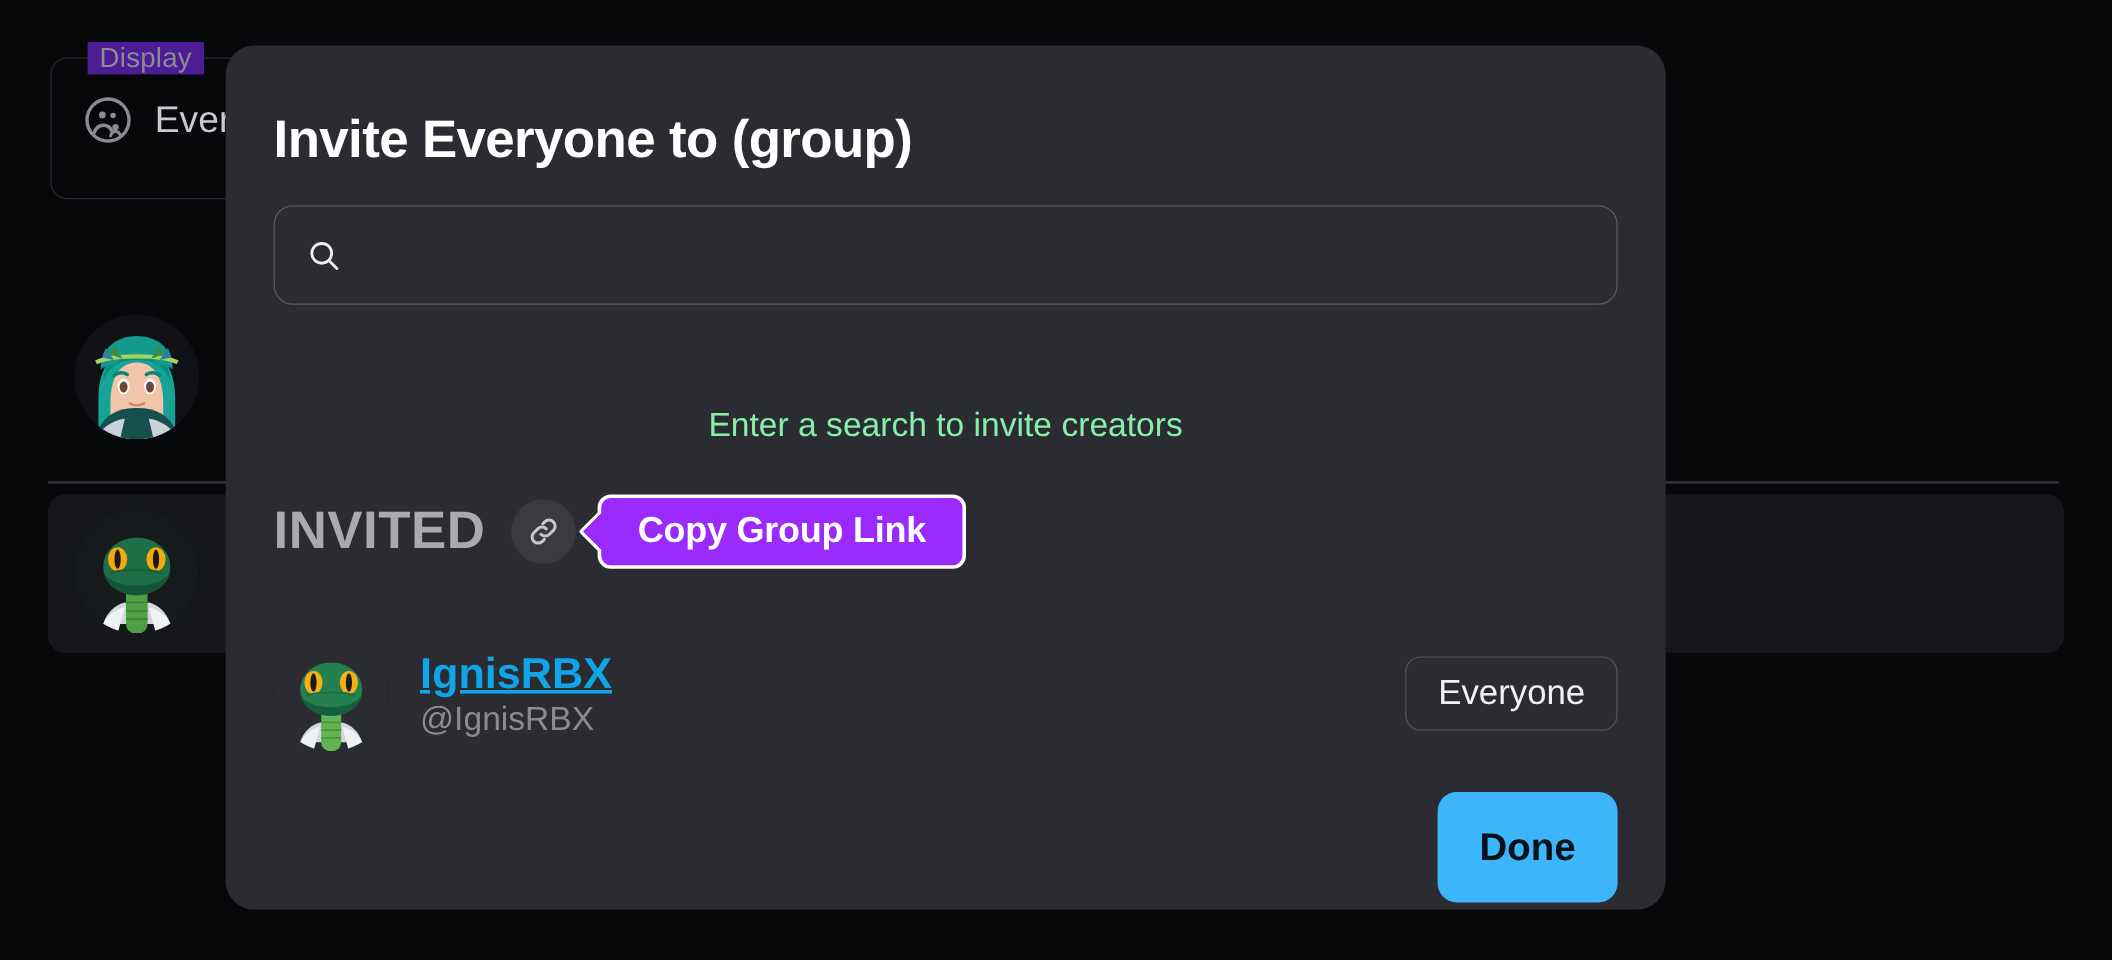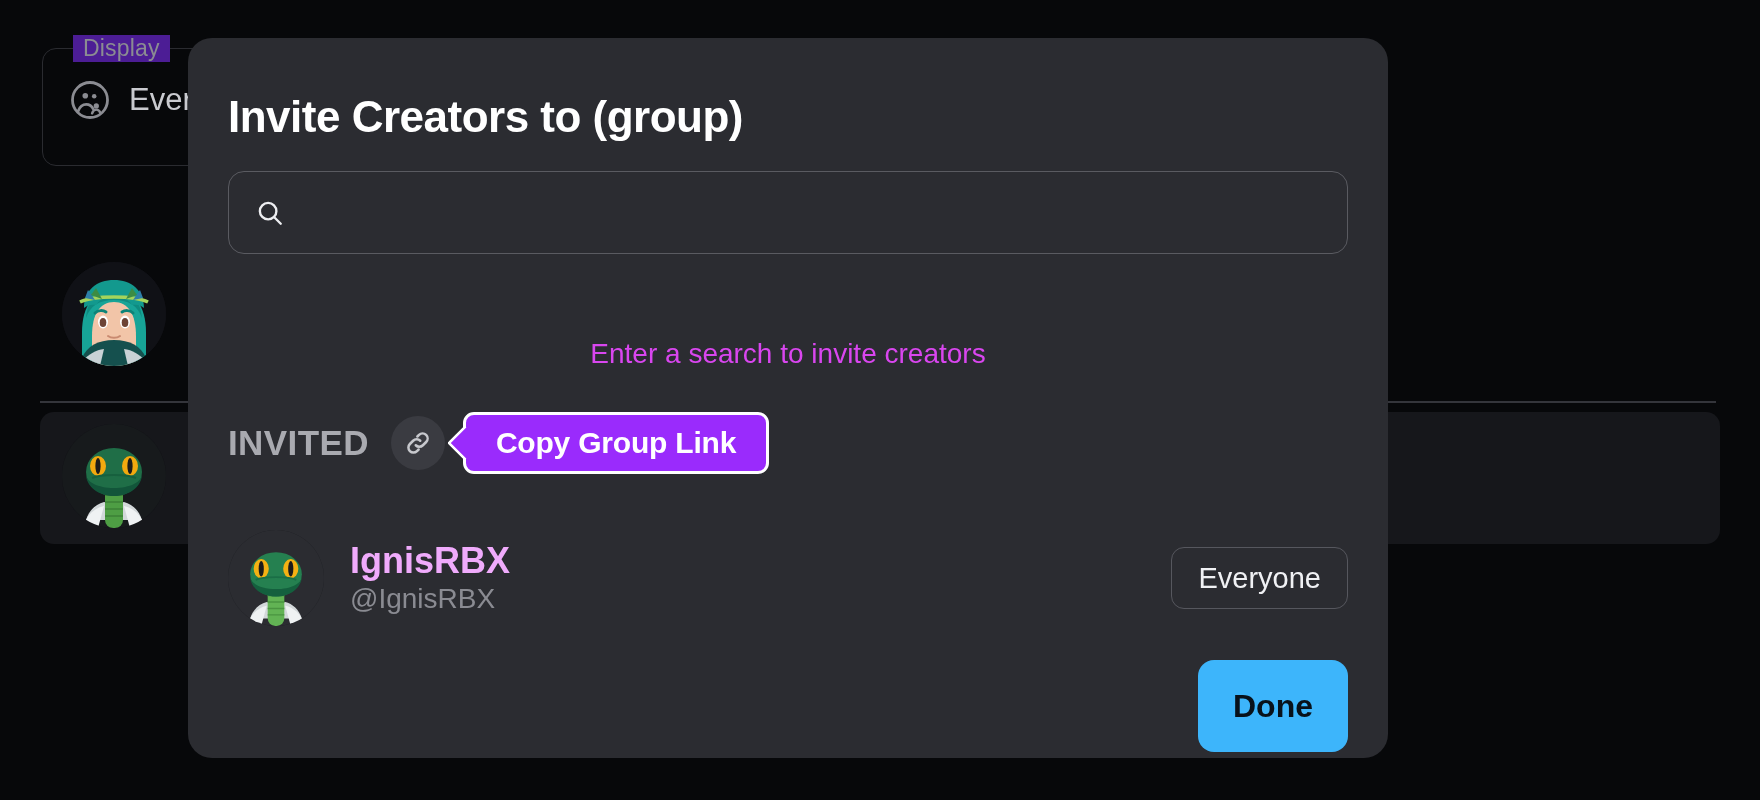--- a/index.html
+++ b/index.html
@@ -137,35 +137,35 @@
     height: 100%;
   }
   .search-input::placeholder { color: #6E6F77; }
 
   .empty-hint {
     position: absolute;
     left: 0;
     top: 300px;
     width: 1200px;
     text-align: center;
-    color: #d946ef;
+    color: #86efac;
     font-size: 28px;
   }
 
   .invited-row {
     position: absolute;
     left: 40px;
     top: 373px;
     display: flex;
     align-items: center;
     height: 64px;
   }
   .invited-label {
     color: #A9AAB0;
-    font-size: 35px;
+    font-size: 44px;
     font-weight: bold;
     letter-spacing: 0.4px;
   }
   .link-button {
     margin-left: 22px;
     width: 54px;
     height: 54px;
     border-radius: 50%;
     background: #3A3B41;
     border: none;
@@ -229,24 +229,25 @@
     flex: none;
   }
   .member-names {
     margin-left: 26px;
     display: flex;
     flex-direction: column;
     justify-content: center;
     gap: 2px;
   }
   .member-display {
-    color: #f0abfc;
+    color: #0ea5e9;
     font-size: 36px;
     font-weight: bold;
     line-height: 1.12;
+    text-decoration: underline;
   }
   .member-handle {
     color: #8A8B92;
     font-size: 28px;
     line-height: 1.12;
   }
   .uninvite-button {
     margin-left: auto;
     padding: 0 26px;
     height: 62px;
@@ -350,21 +351,21 @@
         <ellipse cx="68" cy="42" rx="8" ry="10" fill="#F2A90F"></ellipse>
         <ellipse cx="36" cy="42" rx="2.6" ry="8" fill="#1B1B1B"></ellipse>
         <ellipse cx="68" cy="42" rx="2.6" ry="8" fill="#1B1B1B"></ellipse>
         <path d="M30 54c8-4 36-4 44 0" stroke="#17603E" stroke-width="2" fill="none"></path>
       </svg>
     </div>
   </div>
 
   <div class="modal">
 
-    <div class="modal-title">Invite Creators to (group)</div>
+    <div class="modal-title">Invite Everyone to (group)</div>
 
     <div class="search-box">
       <svg class="search-icon" viewBox="0 0 24 24" fill="none">
         <circle cx="10.5" cy="10.5" r="6.6" stroke="#EDEEF1" stroke-width="1.9"></circle>
         <line x1="15.4" y1="15.4" x2="20.6" y2="20.6" stroke="#EDEEF1" stroke-width="1.9" stroke-linecap="round"></line>
       </svg>
       <input class="search-input" type="text" value="" placeholder="" style="">
     </div>
 
     <div class="empty-hint">Enter a search to invite creators</div>

